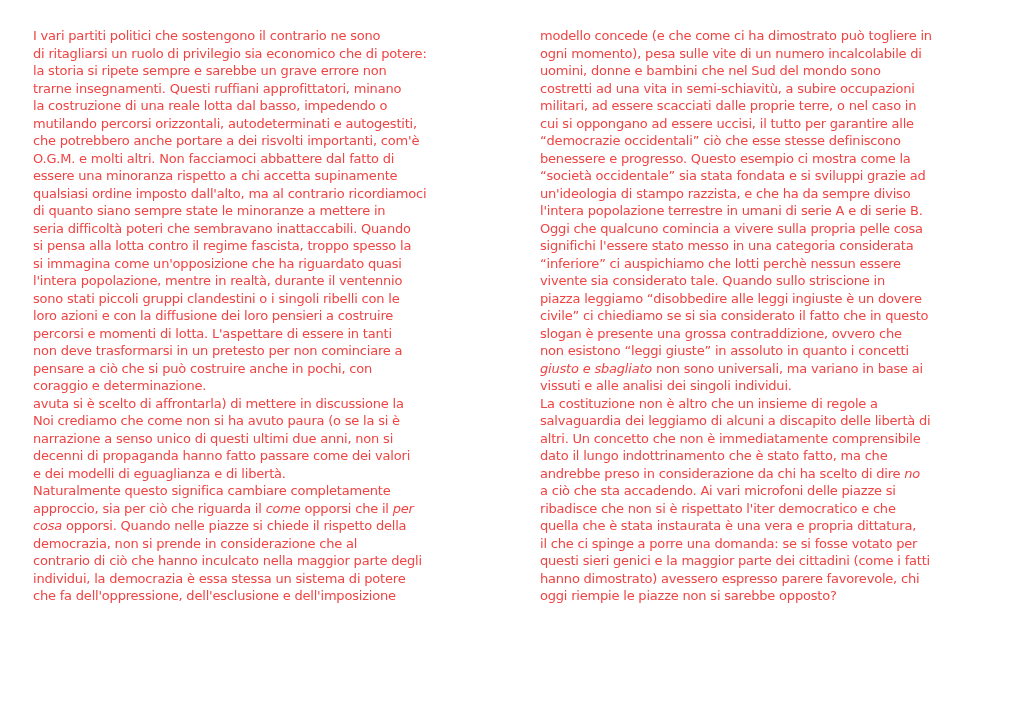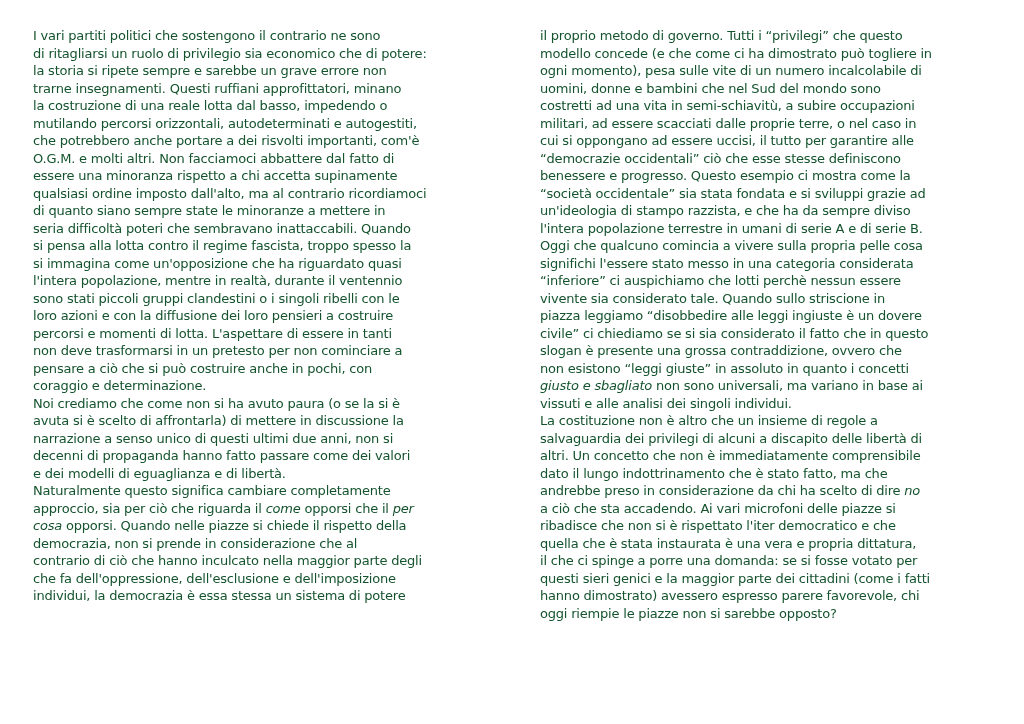--- a/index.html
+++ b/index.html
@@ -7,21 +7,21 @@
     padding: 0;
     background: #ffffff;
   }
   .page {
     position: relative;
     width: 1024px;
     height: 724px;
     background: #ffffff;
     overflow: hidden;
     font-family: "DejaVu Sans", sans-serif;
-    color: #14532d;
+    color: #ef4444;
   }
   .column {
     position: absolute;
     top: 27px;
   }
   .column-left  { left: 33px;  width: 474px; }
   .column-right { left: 540px; width: 474px; }
   .paragraph { margin: 0; padding: 0; }
   .line {
     font-size: 13px;
@@ -53,39 +53,38 @@
         <div class="line"><span>si immagina come un'opposizione che ha riguardato quasi</span></div>
         <div class="line"><span>l'intera popolazione, mentre in realtà, durante il ventennio</span></div>
         <div class="line"><span>sono stati piccoli gruppi clandestini o i singoli ribelli con le</span></div>
         <div class="line"><span>loro azioni e con la diffusione dei loro pensieri a costruire</span></div>
         <div class="line"><span>percorsi e momenti di lotta. L'aspettare di essere in tanti</span></div>
         <div class="line"><span>non deve trasformarsi in un pretesto per non cominciare a</span></div>
         <div class="line"><span>pensare a ciò che si può costruire anche in pochi, con</span></div>
         <div class="line"><span>coraggio e determinazione.</span></div>
       </div>
       <div class="paragraph">
+        <div class="line"><span>avuta si è scelto di affrontarla) di mettere in discussione la</span></div>
         <div class="line"><span>Noi crediamo che come non si ha avuto paura (o se la si è</span></div>
-        <div class="line"><span>avuta si è scelto di affrontarla) di mettere in discussione la</span></div>
         <div class="line"><span>narrazione a senso unico di questi ultimi due anni, non si</span></div>
         <div class="line"><span>decenni di propaganda hanno fatto passare come dei valori</span></div>
         <div class="line"><span>e dei modelli di eguaglianza e di libertà.</span></div>
       </div>
       <div class="paragraph">
         <div class="line"><span>Naturalmente questo significa cambiare completamente</span></div>
         <div class="line"><span>approccio, sia per ciò che riguarda il </span><span class="italic">come</span><span> opporsi che il </span><span class="italic">per</span></div>
         <div class="line"><span class="italic">cosa</span><span> opporsi. Quando nelle piazze si chiede il rispetto della</span></div>
         <div class="line"><span>democrazia, non si prende in considerazione che al</span></div>
         <div class="line"><span>contrario di ciò che hanno inculcato nella maggior parte degli</span></div>
+        <div class="line"><span>individui, la democrazia è essa stessa un sistema di potere</span></div>
         <div class="line"><span>che fa dell'oppressione, dell'esclusione e dell'imposizione</span></div>
-        <div class="line"><span>individui, la democrazia è essa stessa un sistema di potere</span></div>
       </div>
     </div>
   <div class="column column-right">
       <div class="paragraph">
-        <div class="line"><span>il proprio metodo di governo. Tutti i “privilegi” che questo</span></div>
         <div class="line"><span>modello concede (e che come ci ha dimostrato può togliere in</span></div>
         <div class="line"><span>ogni momento), pesa sulle vite di un numero incalcolabile di</span></div>
         <div class="line"><span>uomini, donne e bambini che nel Sud del mondo sono</span></div>
         <div class="line"><span>costretti ad una vita in semi-schiavitù, a subire occupazioni</span></div>
         <div class="line"><span>militari, ad essere scacciati dalle proprie terre, o nel caso in</span></div>
         <div class="line"><span>cui si oppongano ad essere uccisi, il tutto per garantire alle</span></div>
         <div class="line"><span>“democrazie occidentali” ciò che esse stesse definiscono</span></div>
         <div class="line"><span>benessere e progresso. Questo esempio ci mostra come la</span></div>
         <div class="line"><span>“società occidentale” sia stata fondata e si sviluppi grazie ad</span></div>
         <div class="line"><span>un'ideologia di stampo razzista, e che ha da sempre diviso</span></div>
@@ -96,21 +95,21 @@
         <div class="line"><span>vivente sia considerato tale. Quando sullo striscione in</span></div>
         <div class="line"><span>piazza leggiamo “disobbedire alle leggi ingiuste è un dovere</span></div>
         <div class="line"><span>civile” ci chiediamo se si sia considerato il fatto che in questo</span></div>
         <div class="line"><span>slogan è presente una grossa contraddizione, ovvero che</span></div>
         <div class="line"><span>non esistono “leggi giuste” in assoluto in quanto i concetti</span></div>
         <div class="line"><span class="italic">giusto e sbagliato</span><span> non sono universali, ma variano in base ai</span></div>
         <div class="line"><span>vissuti e alle analisi dei singoli individui.</span></div>
       </div>
       <div class="paragraph">
         <div class="line"><span>La costituzione non è altro che un insieme di regole a</span></div>
-        <div class="line"><span>salvaguardia dei privilegi di alcuni a discapito delle libertà di</span></div>
+        <div class="line"><span>salvaguardia dei leggiamo di alcuni a discapito delle libertà di</span></div>
         <div class="line"><span>altri. Un concetto che non è immediatamente comprensibile</span></div>
         <div class="line"><span>dato il lungo indottrinamento che è stato fatto, ma che</span></div>
         <div class="line"><span>andrebbe preso in considerazione da chi ha scelto di dire </span><span class="italic">no</span></div>
         <div class="line"><span>a ciò che sta accadendo. Ai vari microfoni delle piazze si</span></div>
         <div class="line"><span>ribadisce che non si è rispettato l'iter democratico e che</span></div>
         <div class="line"><span>quella che è stata instaurata è una vera e propria dittatura,</span></div>
         <div class="line"><span>il che ci spinge a porre una domanda: se si fosse votato per</span></div>
         <div class="line"><span>questi sieri genici e la maggior parte dei cittadini (come i fatti</span></div>
         <div class="line"><span>hanno dimostrato) avessero espresso parere favorevole, chi</span></div>
         <div class="line"><span>oggi riempie le piazze non si sarebbe opposto?</span></div>

